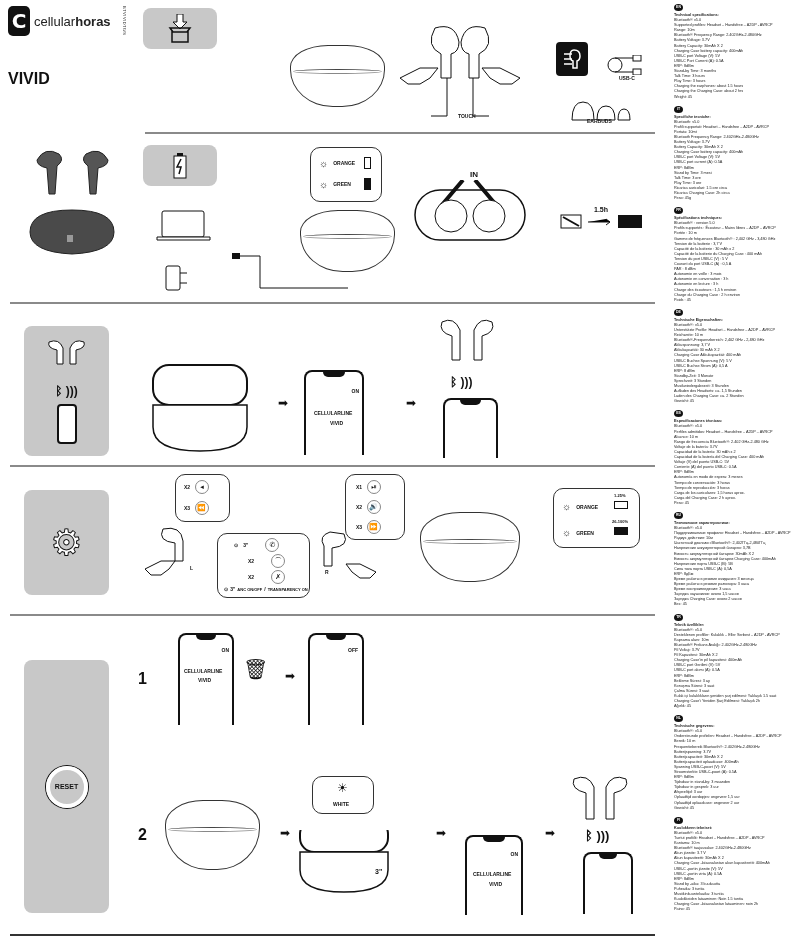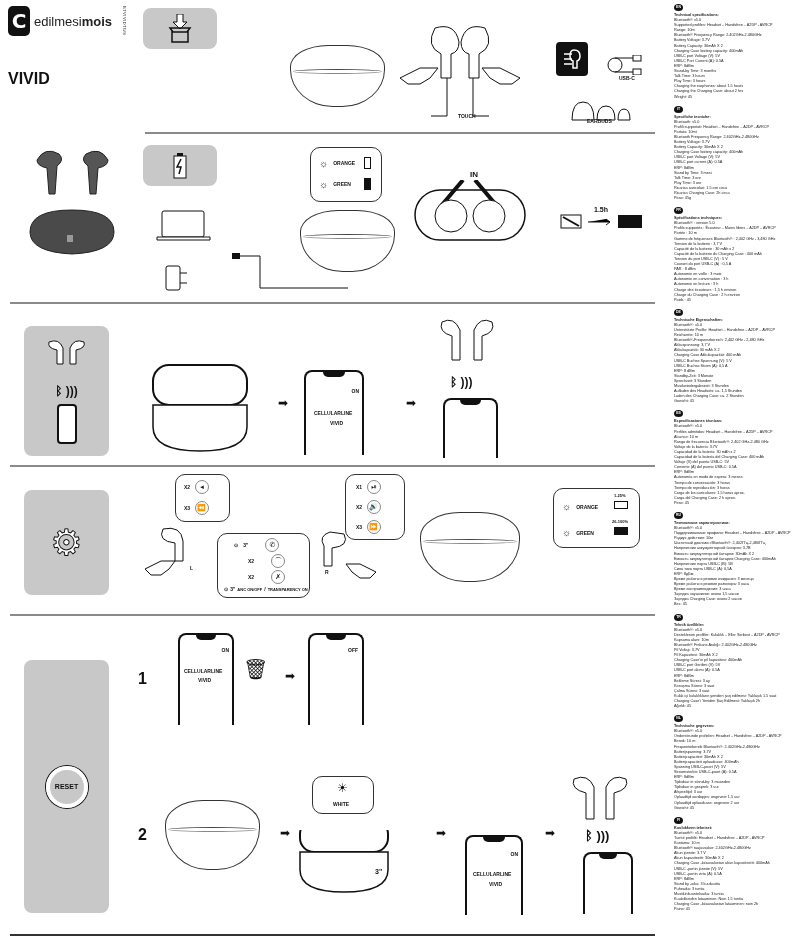--- a/index.html
+++ b/index.html
@@ -26,21 +26,21 @@
   .arrow { position: absolute; font-size: 12px; }
   .icon-circle { display: inline-flex; width: 14px; height: 14px; border: 1.5px solid #888; border-radius: 50%; align-items: center; justify-content: center; font-size: 7px; }
   .row { display: flex; align-items: center; gap: 5px; }
   .step-num { position: absolute; font-size: 16px; font-weight: bold; }
 </style>
 </head>
 <body>
 
 <div class="abs logo">
   <div class="mark">C</div>
-  <div class="word"><span>edilmesi</span><b>mois</b></div>
+  <div class="word"><span>cellular</span><b>horas</b></div>
 </div>
 <div class="abs code">BTVIVIDTWS</div>
 <div class="abs title">VIVID</div>
 
 <div class="abs" style="left:25px;top:140px;width:95px;height:120px;">
   <svg width="95" height="120" viewBox="0 0 95 120">
     <path d="M12 20 q8 -14 22 -6 q6 6 -2 12 l-2 28 h-6 l-2 -26 q-10 -2 -10 -8z" fill="#555" stroke="#222"></path>
     <path d="M83 20 q-8 -14 -22 -6 q-6 6 2 12 l2 28 h6 l2 -26 q10 -2 10 -8z" fill="#555" stroke="#222"></path>
     <path d="M5 92 q0 -22 42 -22 q42 0 42 22 q0 20 -42 22 q-42 -2 -42 -22z" fill="#4a4a4a" stroke="#222"></path>
     <rect x="42" y="95" width="6" height="7" fill="#999"></rect>

